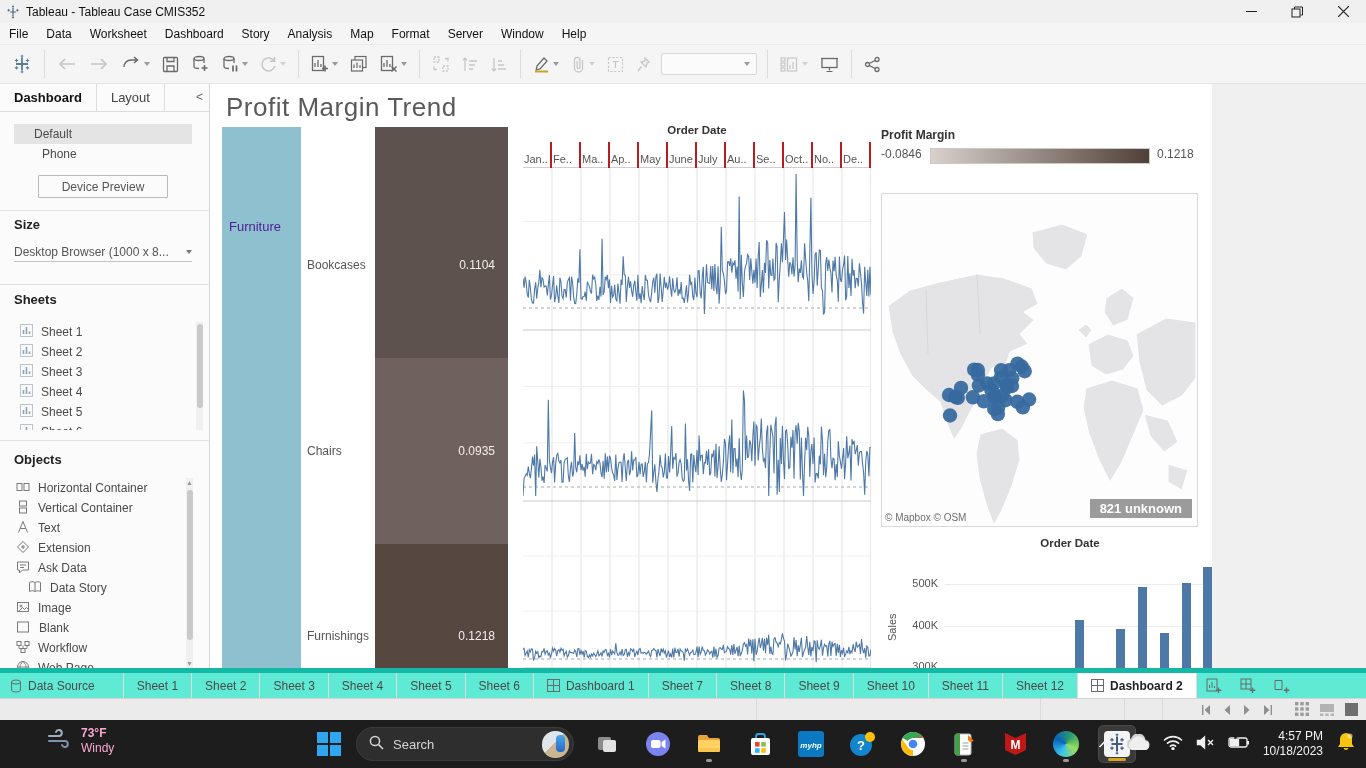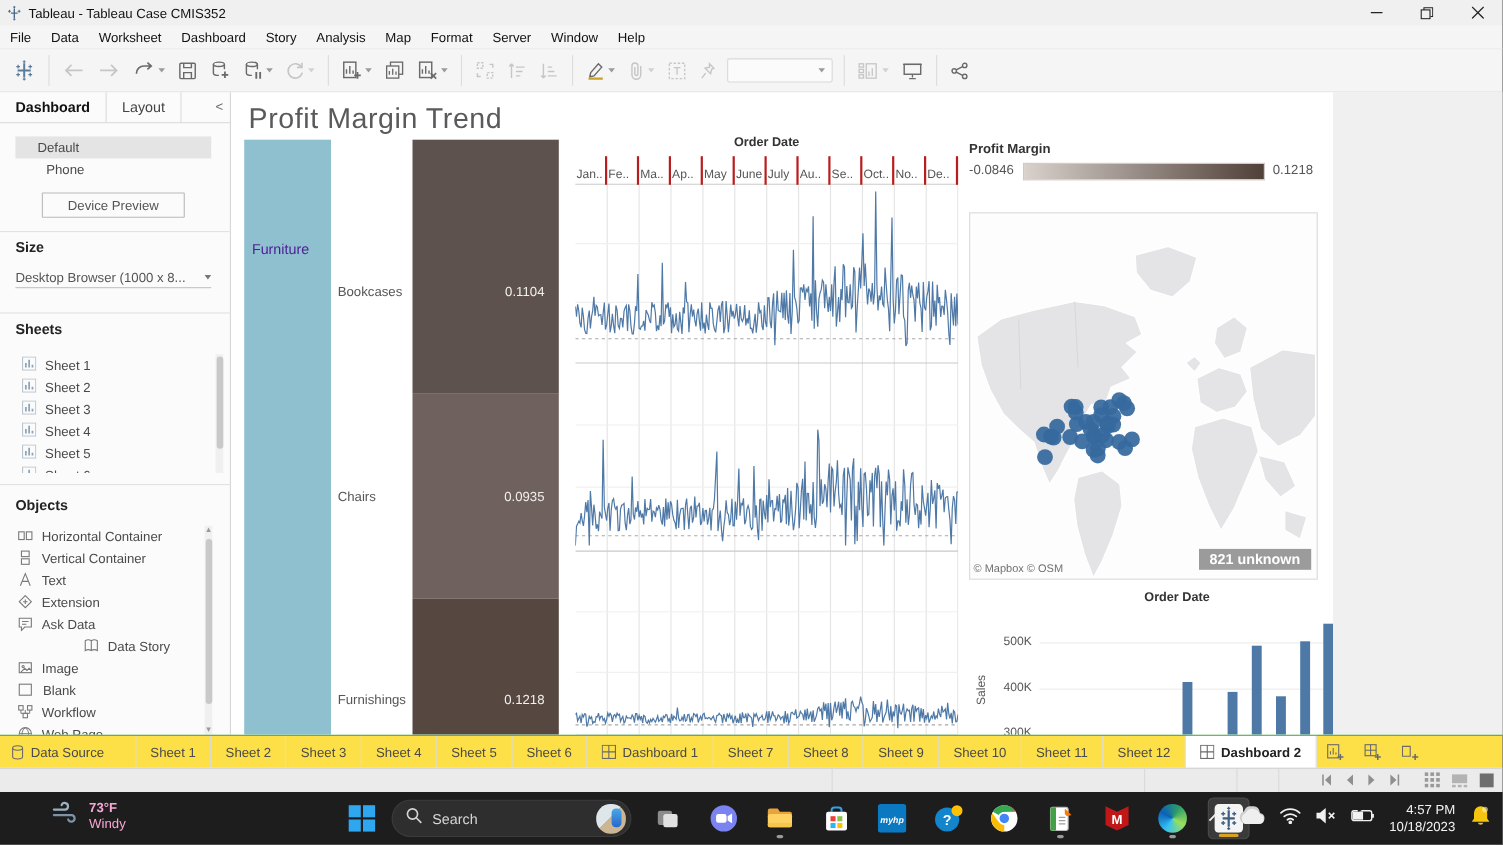--- a/index.html
+++ b/index.html
@@ -100,22 +100,22 @@
   .bc { position:absolute; left:670px; top:453px; width:332px; height:131px; }
   .bc-title { position:absolute; left:60px; top:0; width:260px; text-align:center; font-size:11.5px; color:#333; font-weight:bold; }
   .bc-tick { position:absolute; right:274px; width:40px; text-align:right; font-size:11px; color:#555; }
   .bc-grid { position:absolute; left:65px; width:267px; height:1px; background:#ececec; }
   .bc-bar { position:absolute; width:9px; background:#4e79a7; }
   .bc-ylab { position:absolute; left:6px; top:104px; font-size:11px; color:#555; transform:rotate(-90deg); transform-origin:left top; }
 
   .gutter { position:absolute; left:1212px; top:0; width:154px; height:584px; background:#f0f0f0; }
 
   
-  .tabsbar { position:absolute; left:0; top:668px; width:1366px; height:30px; background:#fde047;
-    border-top:1px solid #14b8a6; display:flex; align-items:stretch; font-size:12px; color:#4a4a4a; }
+  .tabsbar { position:absolute; left:0; top:668px; width:1366px; height:30px; background:#5eead4;
+    border-top:5px solid #14b8a6; display:flex; align-items:stretch; font-size:12px; color:#4a4a4a; }
   .sheet-tab { display:flex; align-items:center; gap:6px; padding:0 13px; border-right:1px solid #dcdcdc; white-space:nowrap; }
   .sheet-tab.first { padding:0 28px 0 10px; }
   .sheet-tab.active { background:#fff; font-weight:bold; color:#222; }
   .tab-newbtn { width:34px; display:flex; align-items:center; justify-content:center; color:#6a6a6a; }
 
   
   .statusbar { position:absolute; left:0; top:698px; width:1366px; height:22px; background:#ebebeb;
     border-top:1px solid #d4d4d4; }
   .sb-sep { position:absolute; top:0; width:1px; height:22px; background:#dadada; }
   .sb-nav { position:absolute; right:92px; top:3px; display:flex; gap:10px; color:#8f8f8f; }
@@ -473,21 +473,21 @@
               </svg></span>
             <span>Extension</span>
           </div>
           <div class="list-item" style="padding-left: 16px;">
             <span><svg width="14" height="14" viewBox="0 0 14 14" fill="none" stroke="#7a7a7a">
                 <path d="M1.5 2h11v8h-6l-3 3v-3h-2z"></path>
                 <path d="M4 5h6M4 7.5h4" stroke-width="1"></path>
               </svg></span>
             <span>Ask Data</span>
           </div>
-          <div class="list-item" style="padding-left: 28px; margin-left: 48px;">
+          <div class="list-item" style="padding-left: 28px;">
             <span><svg width="14" height="14" viewBox="0 0 14 14" fill="none" stroke="#7a7a7a">
                 <path d="M7 2.5C5.5 1.5 3 1.5 1.5 2.5v9C3 10.5 5.5 10.5 7 11.5c1.5-1 4-1 5.5 0v-9C11 1.5 8.5 1.5 7 2.5zM7 2.5v9"></path>
               </svg></span>
             <span>Data Story</span>
           </div>
           <div class="list-item" style="padding-left: 16px;">
             <span><svg width="14" height="14" viewBox="0 0 14 14" fill="none" stroke="#7a7a7a">
                 <rect x="1.5" y="2.5" width="11" height="9"></rect>
                 <circle cx="5" cy="6" r="1"></circle>
                 <path d="M3 11l3.5-3.5 2 2 2-2 2 2"></path>

